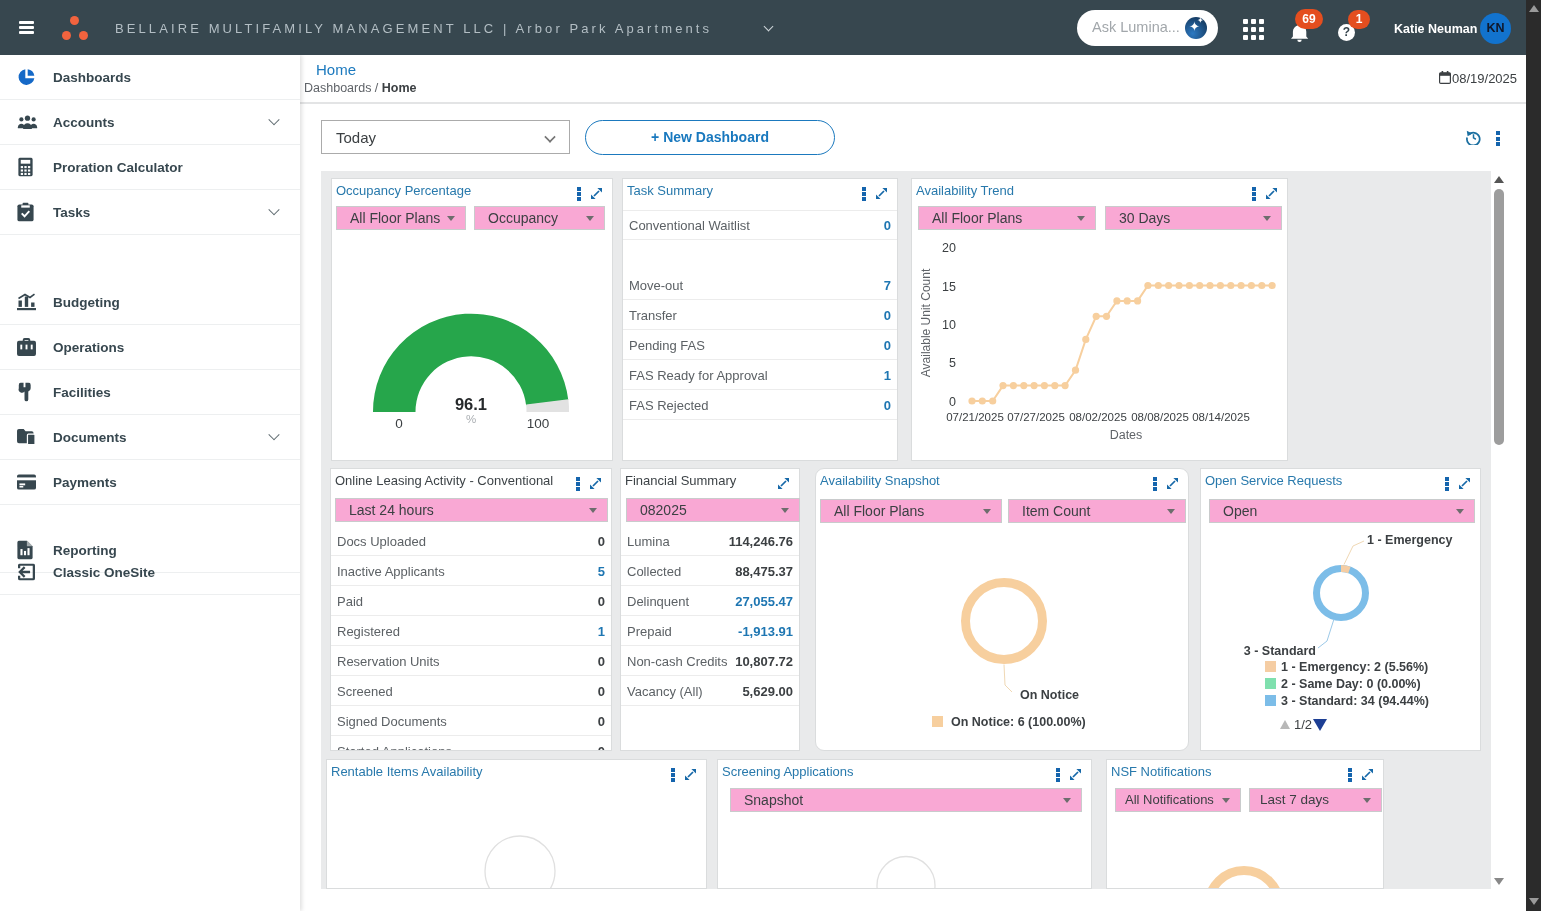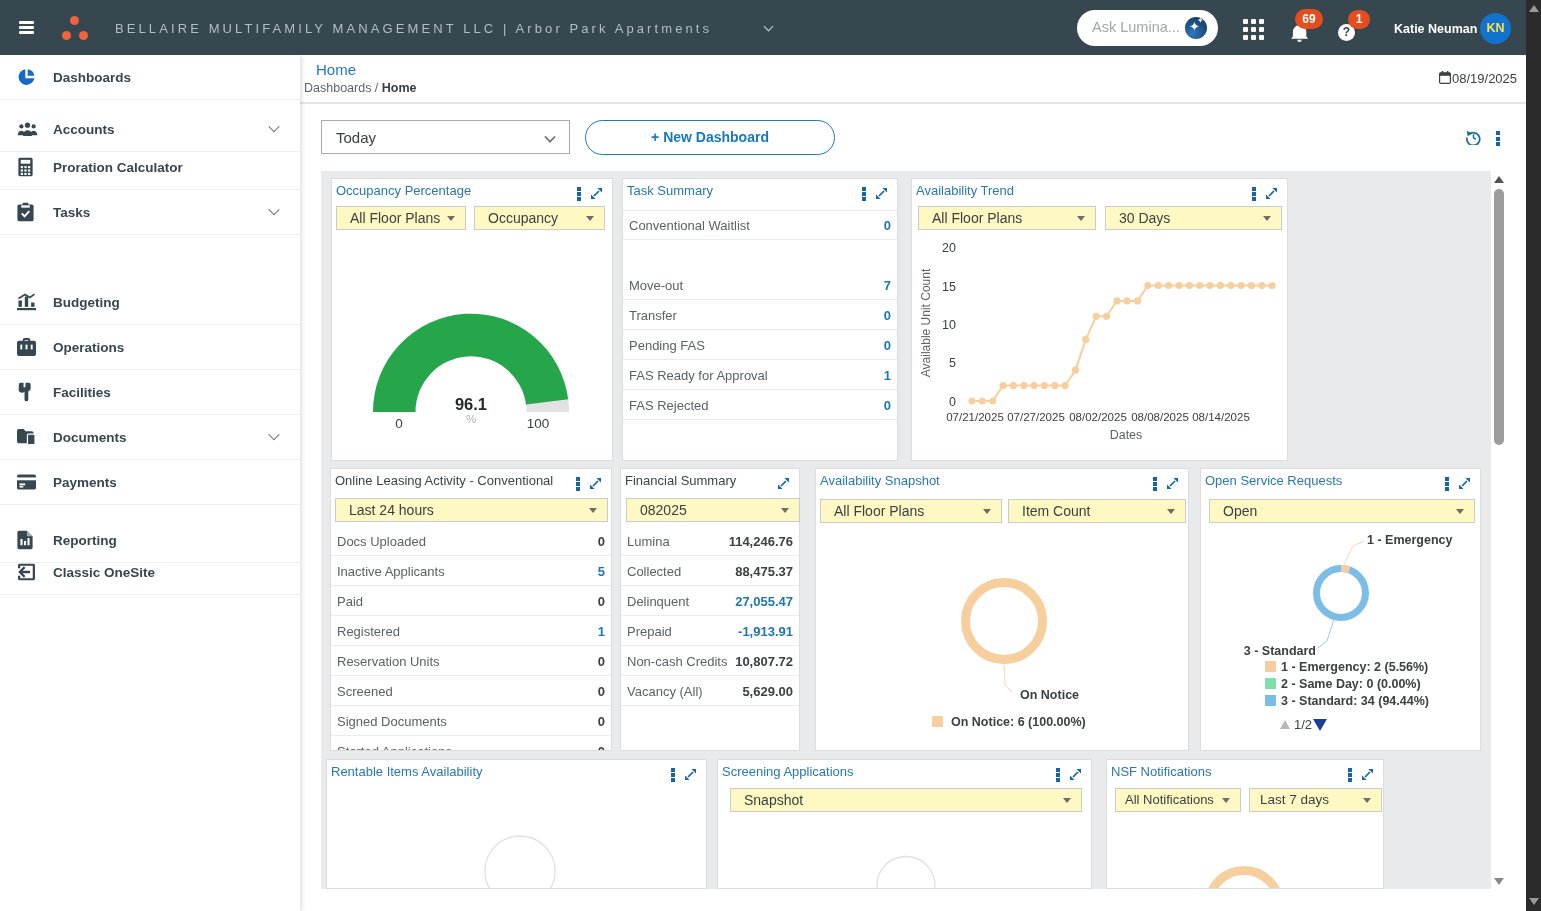--- a/index.html
+++ b/index.html
@@ -23,21 +23,21 @@
                      border-right:1.6px solid #5f6b70; border-bottom:1.6px solid #5f6b70;
                      transform:rotate(45deg); }
   
   #main { position:absolute; left:300px; top:55px; width:1226px; height:856px; background:#fff; }
   #grayarea { position:absolute; left:321px; top:171px; width:1170px; height:718px; background:#E9EAEB; }
   .card { position:absolute; background:#fff; border:1px solid #DADCDD; }
   .card-title { position:absolute; left:4px; top:4px; font-size:13px; color:#2879AC; white-space:nowrap; }
   .card-title.dark { color:#3d4347; }
   .kebab { position:absolute; width:4px; }
   .kebab i { display:block; width:3.5px; height:3.5px; background:#1464AD; margin-bottom:1.6px; }
-  .dd { position:absolute; height:24px; border:1px solid #C9CBCC; background:#fef9c3;
+  .dd { position:absolute; height:24px; border:1px solid #C9CBCC; background:#f9a8d4;
         font-size:14px; color:#3c4043; line-height:22px; padding-left:13px; white-space:nowrap; overflow:hidden; }
   .dd:after { content:""; position:absolute; right:10px; top:9px; border-left:4.5px solid transparent;
               border-right:4.5px solid transparent; border-top:5.5px solid #6d6d6d; }
   .row-line { position:absolute; left:0; width:100%; border-top:1px solid #ECECEC; }
   .mrow { position:absolute; left:0; width:100%; height:30px; font-size:13px; border-bottom:1px solid #ECECEC; }
   .mrow .l { position:absolute; left:6px; top:50%; transform:translateY(-50%); color:#5c6165; white-space:nowrap; }
   .mrow .v { position:absolute; right:6px; top:50%; transform:translateY(-50%); font-weight:bold; color:#1E76B2; }
   .mrow .v.dark { color:#3c4043; }
   
   .exp { position:absolute; width:13px; height:13px; }
@@ -87,37 +87,37 @@
   <div class="abs" style="left:1295px; top:9px; width:28px; height:20px; background:#E44E1F; border-radius:10px;
        text-align:center; line-height:20px; color:#fff; font-size:12px; font-weight:bold;">69</div>
 
   <div class="abs" style="left:1338px; top:24px; width:17px; height:17px; background:#fff; border-radius:50%;
        text-align:center; line-height:17px; color:#34434b; font-size:12px; font-weight:bold;">?</div>
   <div class="abs" style="left:1348px; top:10px; width:22px; height:19px; background:#E44E1F; border-radius:10px;
        text-align:center; line-height:19px; color:#fff; font-size:12px; font-weight:bold;">1</div>
   <span class="abs" style="left:1394px; top:22px; color:#fff; font-size:12.5px; font-weight:bold;">Katie Neuman</span>
 
   <div class="abs" style="left:1480px; top:13px; width:31px; height:31px; background:#1273CE; border-radius:50%;
-       text-align:center; line-height:31px; color:#fde047; font-size:12.5px; font-weight:bold;">KN</div>
+       text-align:center; line-height:31px; color:#0f172a; font-size:12.5px; font-weight:bold;">KN</div>
 </div>
 
 <div id="osb">
   <div class="abs" style="left:3px; top:5px; width:0; height:0; border-left:5px solid transparent; border-right:5px solid transparent; border-bottom:7px solid #9A9A9A;"></div>
   <div class="abs" style="left:3px; top:898px; width:0; height:0; border-left:5px solid transparent; border-right:5px solid transparent; border-top:7px solid #9A9A9A;"></div>
 </div>
 
 <div id="sidebar">
   <div class="nav-item" style="top:0px;">
     <svg class="icn" width="19" height="19" viewBox="0 0 24 24">
         <path fill="#1569C7" d="M10.5 2.1A10 10 0 1 0 21.9 13.5H10.5z"></path>
         <path fill="#1569C7" d="M13.5 2.1a10 10 0 0 1 8.4 8.4h-8.4z"></path>
       </svg>
     <span class="lbl">Dashboards</span>
   </div>
-  <div class="nav-item" style="top:52px;">
+  <div class="nav-item" style="top:45px;">
     <svg class="icn" width="21" height="19" viewBox="0 0 24 20">
         <g fill="#37474F">
           <circle cx="5" cy="7" r="2.4"></circle>
           <path d="M1 16c0-2.4 2-4 4-4s4 1.6 4 4v1H1z"></path>
           <circle cx="19" cy="7" r="2.4"></circle>
           <path d="M15 16c0-2.4 2-4 4-4s4 1.6 4 4v1h-8z"></path>
           <circle cx="12" cy="5.6" r="3"></circle>
           <path d="M7 16.5C7 13.5 9.3 11.5 12 11.5s5 2 5 5V18H7z"></path>
         </g>
       </svg>
@@ -191,21 +191,21 @@
   </div>
   <div class="nav-item" style="top:405px;">
     <svg class="icn" width="19" height="16" viewBox="0 0 20 16">
         <rect x="0" y="0" width="20" height="16" rx="2" fill="#37474F"></rect>
         <rect x="0" y="3.2" width="20" height="3" fill="#fff"></rect>
         <rect x="2.6" y="9.5" width="6" height="2" fill="#fff"></rect>
         <rect x="2.6" y="12.2" width="4" height="1.6" fill="#fff"></rect>
       </svg>
     <span class="lbl">Payments</span>
   </div>
-  <div class="nav-item" style="top:463px;">
+  <div class="nav-item" style="top:473px;">
     <svg class="icn" width="16" height="19" viewBox="0 0 16 20">
         <path fill="#37474F" d="M0 2a2 2 0 0 1 2-2h8l6 6v12a2 2 0 0 1-2 2H2a2 2 0 0 1-2-2z"></path>
         <path fill="#fff" d="M10 0l6 6h-6z" opacity=".55"></path>
         <g fill="#fff">
           <rect x="3.2" y="9" width="2.2" height="6.5"></rect>
           <rect x="6.9" y="11" width="2.2" height="4.5"></rect>
           <rect x="10.6" y="8" width="2.2" height="7.5"></rect>
         </g>
       </svg>
     <span class="lbl">Reporting</span>
@@ -470,21 +470,21 @@
       <span class="l">Non-cash Credits</span>
       <span class="v dark">10,807.72</span>
     </div>
 <div class="mrow" style="top:207px;">
       <span class="l">Vacancy (All)</span>
       <span class="v dark">5,629.00</span>
     </div>
 
 </div>
 
-<div class="card" style="left:815px; top:468px; width:374px; height:283px;">
+<div class="card" style="left:815px; top:468px; width:374px; height:283px;border-radius:9px;">
   <span class="card-title">Availability Snapshot</span>
   <div class="kebab" style="right:31px; top:8px;">
       <i></i>
       <i></i>
       <i></i>
     </div>
     <svg class="exp" style="right:9px; top:8px;" width="13" height="13" viewBox="0 0 13 13">
       <g fill="#1668A8">
         <path d="M4 9L9 4" stroke="#1668A8" stroke-width="1.7"></path>
         <path d="M7.4 1h4.6v4.6z"></path>

